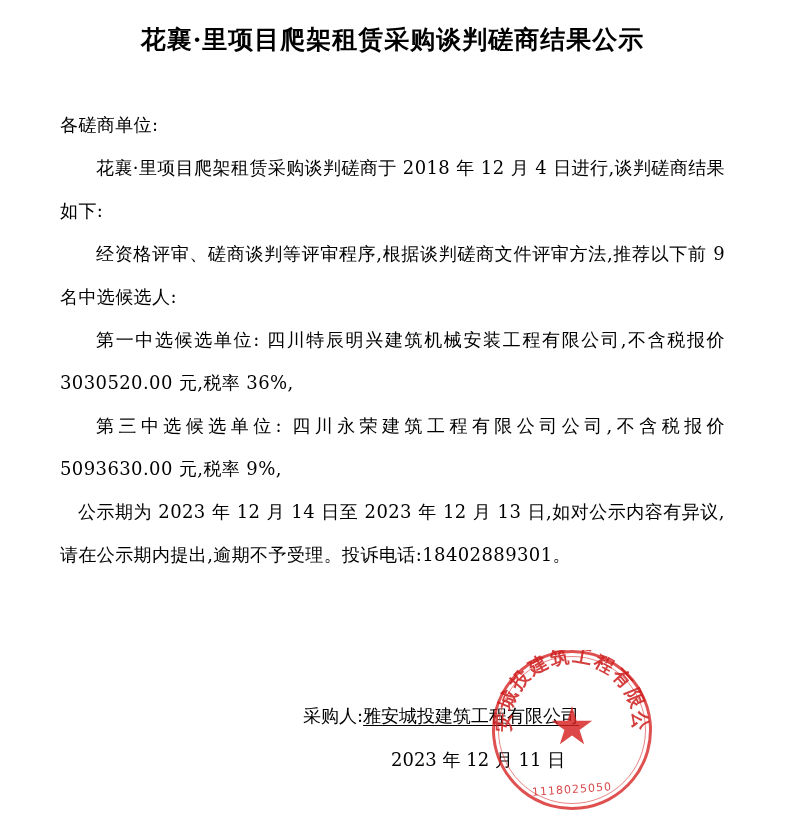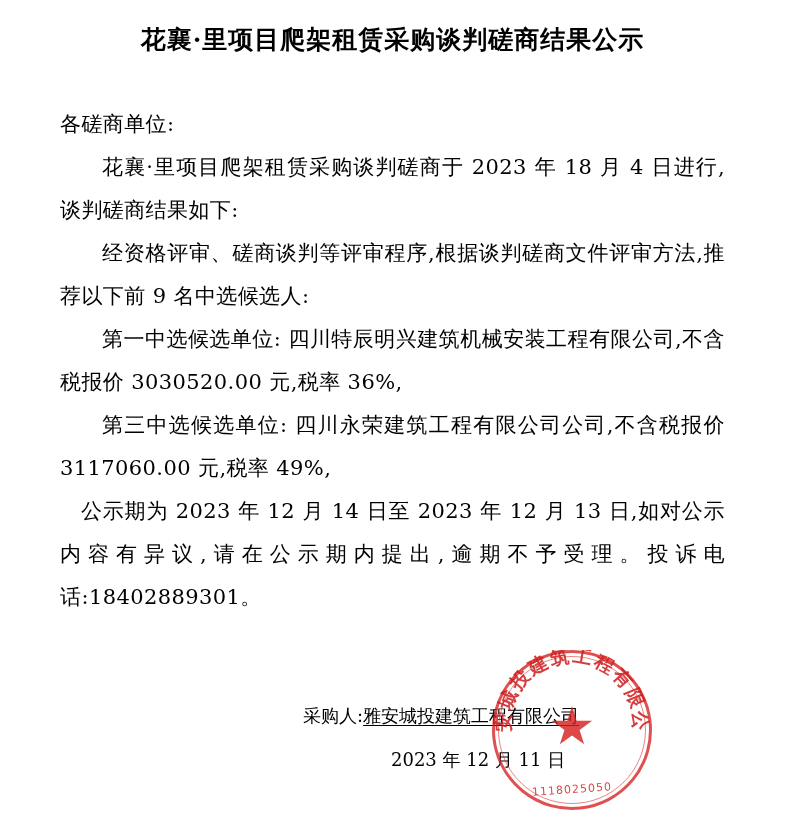--- a/index.html
+++ b/index.html
@@ -29,21 +29,21 @@
     letter-spacing: 1px;
     margin-top: 22px;
     margin-bottom: 16px;
     line-height: 1.4;
     font-family: "DejaVu Serif", "Liberation Serif", serif;
   }
   .body-block {
     margin-top: 46px;
   }
   p.para {
-    font-size: 21px;
+    font-size: 18px;
     line-height: 43px;
     margin: 0 0 0 0;
     text-align: justify;
     text-justify: inter-ideograph;
     letter-spacing: 0.4px;
   }
   p.indent {
     text-indent: 2em;
   }
   p.indent-small {
@@ -140,24 +140,24 @@
 </style>
 </head>
 <body>
 
 <div class="page">
 
   <h1 class="doc-title">花襄·里项目爬架租赁采购谈判磋商结果公示</h1>
 
   <div class="body-block">
     <p class="para">各磋商单位:</p>
-    <p class="para indent">花襄·里项目爬架租赁采购谈判磋商于 2023 年 18 月 4 日进行,谈判磋商结果如下:</p>
+    <p class="para indent">花襄·里项目爬架租赁采购谈判磋商于 2018 年 12 月 4 日进行,谈判磋商结果如下:</p>
     <p class="para indent">经资格评审、磋商谈判等评审程序,根据谈判磋商文件评审方法,推荐以下前 9 名中选候选人:</p>
     <p class="para indent">第一中选候选单位: 四川特辰明兴建筑机械安装工程有限公司,不含税报价 3030520.00 元,税率 36%,</p>
-    <p class="para indent">第三中选候选单位: 四川永荣建筑工程有限公司公司,不含税报价 3117060.00 元,税率 49%,</p>
+    <p class="para indent">第三中选候选单位: 四川永荣建筑工程有限公司公司,不含税报价 5093630.00 元,税率 9%,</p>
     <p class="para indent-small">公示期为 2023 年 12 月 14 日至 2023 年 12 月 13 日,如对公示内容有异议,请在公示期内提出,逾期不予受理。投诉电话:18402889301。</p>
   </div>
 
   <div class="sign-block">
     <div class="sign-line">
       <span>采购人:</span><span class="underline">雅安城投建筑工程有限公司</span>
     </div>
     <div class="sign-date">2023 年 12 月 11 日</div>
   </div>
 

